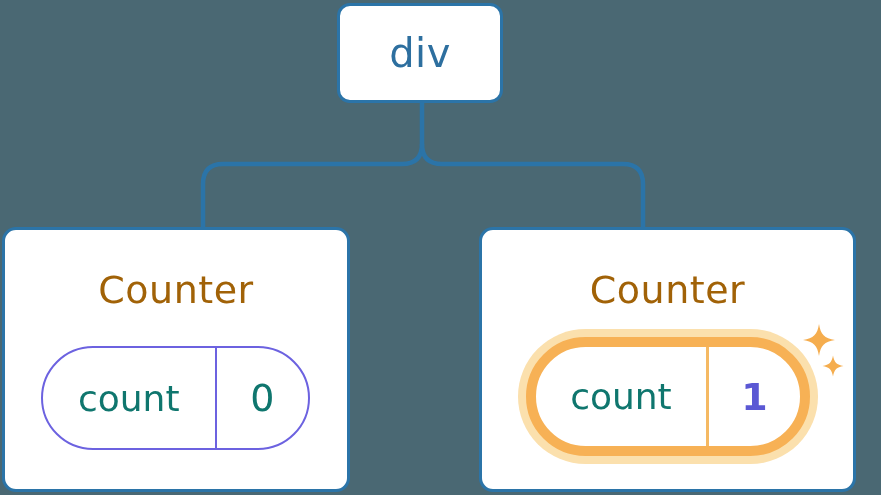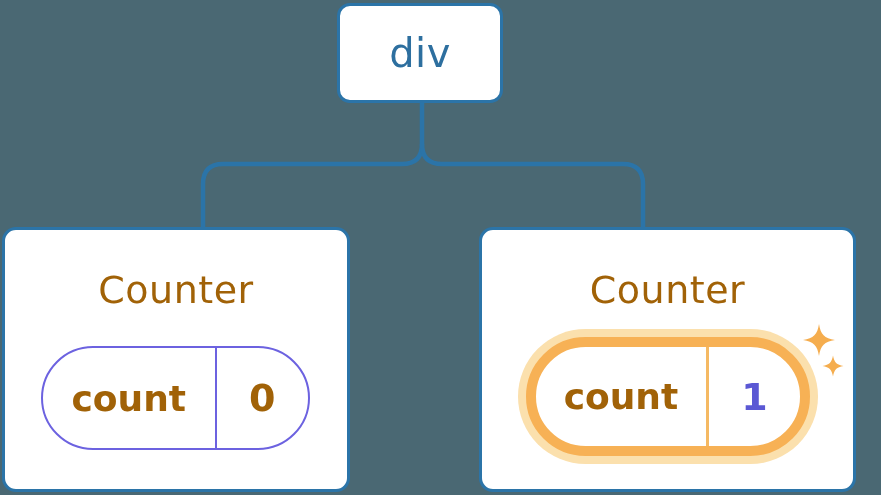--- a/index.html
+++ b/index.html
@@ -75,22 +75,21 @@
     left: 44px; top: 107px;
     width: 284px; height: 119px;
     border: 10px solid #f7b155;
     box-shadow: 0 0 0 8px #fbe0ad;
   }
   .pill-key, .pill-value {
     display: flex;
     align-items: center;
     justify-content: center;
     font-size: 36px;
-    color: #a16207;
-    font-weight: bold;
+    color: #0f766e;
   }
   .pill-key   { width: 65.5%; }
   .pill-value { width: 34.5%; font-size: 38px; }
   .pill-plain .pill-key     { border-right: 2px solid #6c62e0; }
   .pill-highlight .pill-key { border-right: 3px solid #f5b963; }
   .pill-highlight .pill-value { color: #5b58d4; font-weight: bold; }
   .sparkles path { fill: #f5ad4e; }
 </style>
 </head>
 <body>

